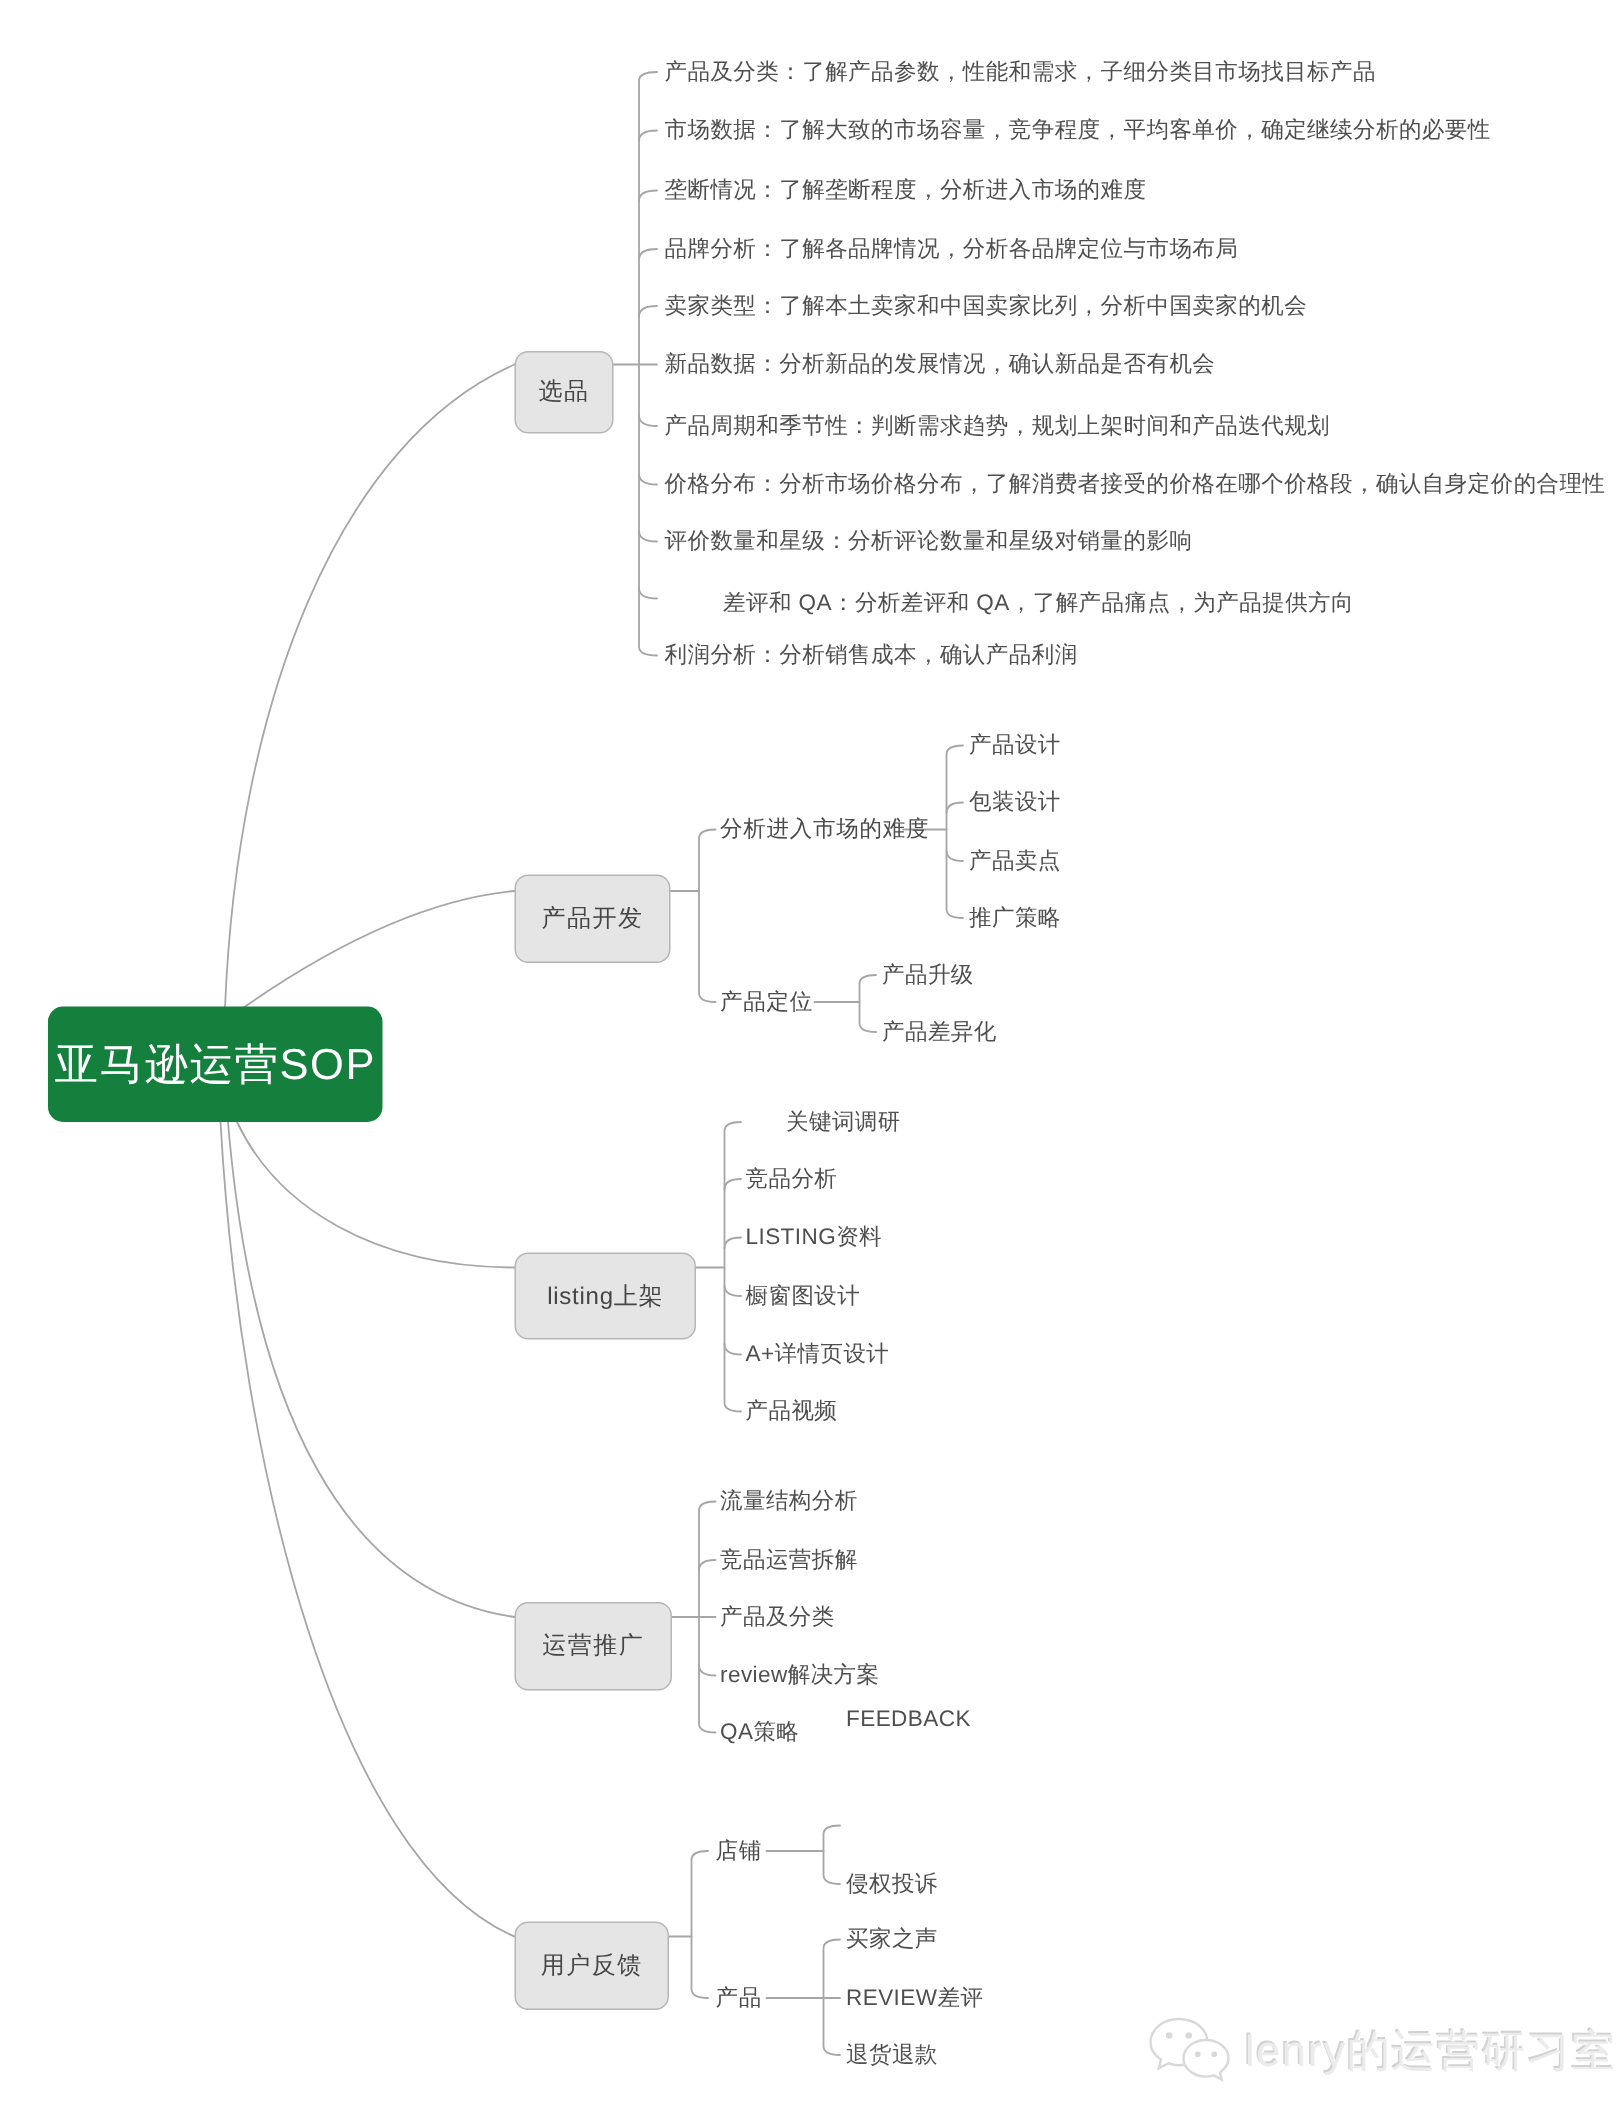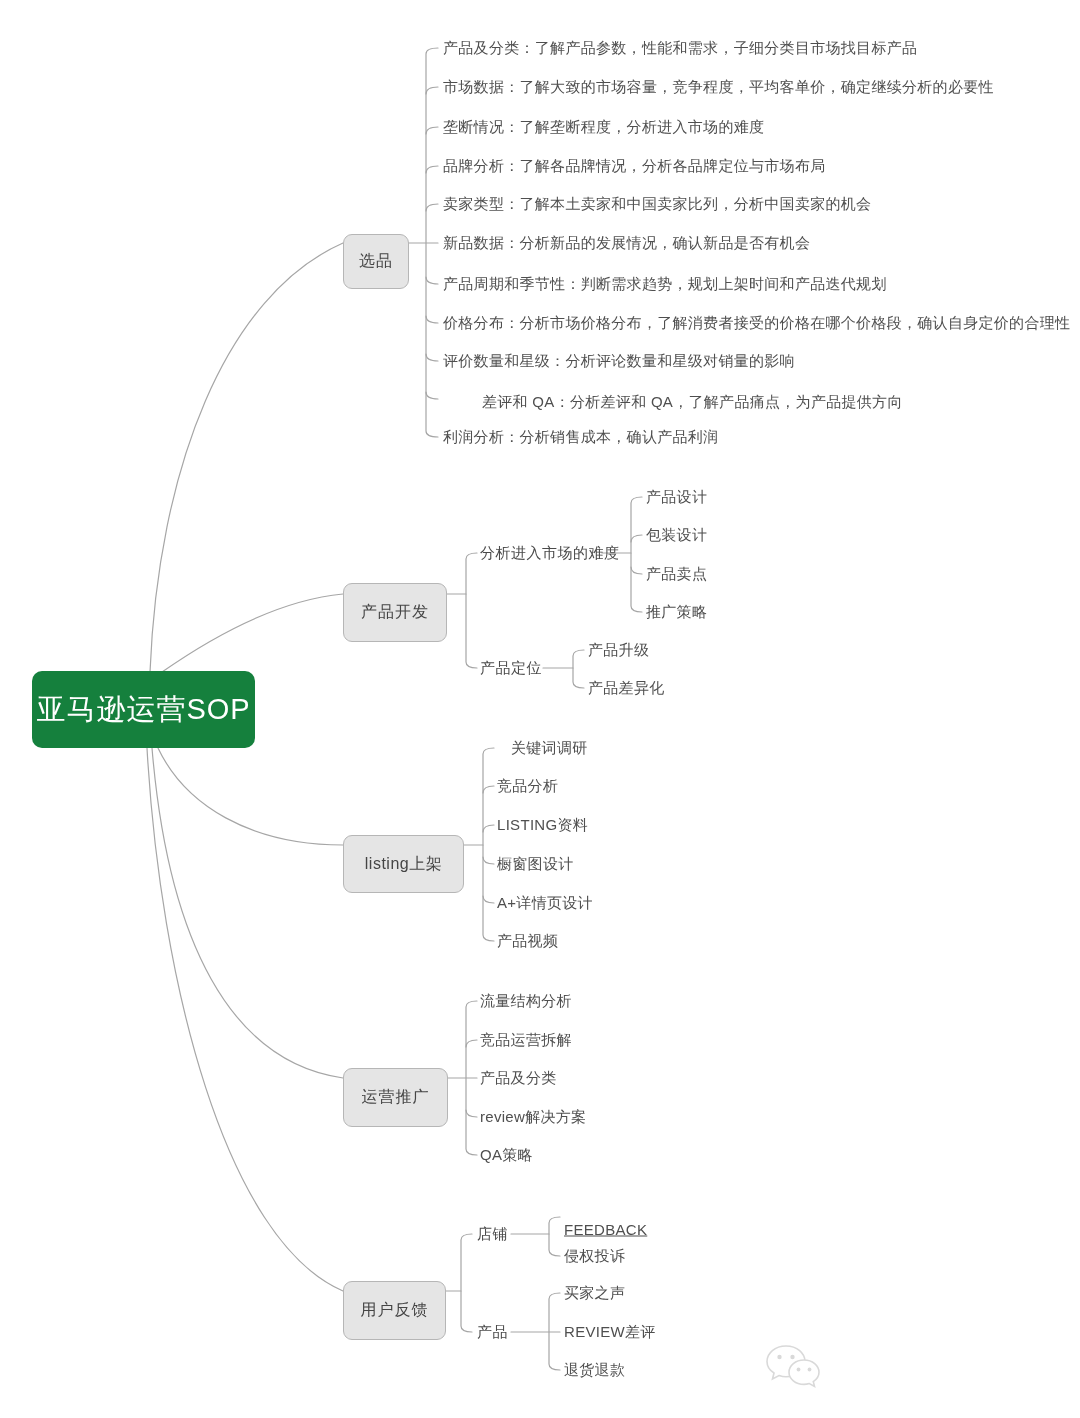--- a/index.html
+++ b/index.html
@@ -109,47 +109,48 @@
 
 <div class="subtopic" style="left:480px;top:553px;">分析进入市场的难度</div>
 <div class="leaf" style="left:646px;top:497px;">产品设计</div>
 <div class="leaf" style="left:646px;top:535px;">包装设计</div>
 <div class="leaf" style="left:646px;top:574px;">产品卖点</div>
 <div class="leaf" style="left:646px;top:612px;">推广策略</div>
 <div class="subtopic" style="left:480px;top:668px;">产品定位</div>
 <div class="leaf" style="left:588px;top:650px;">产品升级</div>
 <div class="leaf" style="left:588px;top:688px;">产品差异化</div>
 
-<div class="leaf" style="left:511px;top:748px;">关键词调研</div>
+<div class="leaf" style="left:524px;top:748px;">关键词调研</div>
 <div class="leaf" style="left:497px;top:786px;">竞品分析</div>
 <div class="leaf" style="left:497px;top:825px;">LISTING资料</div>
 <div class="leaf" style="left:497px;top:864px;">橱窗图设计</div>
 <div class="leaf" style="left:497px;top:903px;">A+详情页设计</div>
 <div class="leaf" style="left:497px;top:941px;">产品视频</div>
 
 <div class="leaf" style="left:480px;top:1001px;">流量结构分析</div>
 <div class="leaf" style="left:480px;top:1040px;">竞品运营拆解</div>
 <div class="leaf" style="left:480px;top:1078px;">产品及分类</div>
 <div class="leaf" style="left:480px;top:1117px;">review解决方案</div>
 <div class="leaf" style="left:480px;top:1155px;">QA策略</div>
 
 <div class="subtopic" style="left:477px;top:1234px;">店铺</div>
-<div class="leaf" style="left:564px;top:1229px;text-decoration:underline;">FEEDBACK</div>
+<div class="leaf" style="left:564px;top:1146px;">FEEDBACK</div>
 <div class="leaf" style="left:564px;top:1256px;">侵权投诉</div>
 <div class="subtopic" style="left:477px;top:1332px;">产品</div>
 <div class="leaf" style="left:564px;top:1293px;">买家之声</div>
 <div class="leaf" style="left:564px;top:1332px;">REVIEW差评</div>
 <div class="leaf" style="left:564px;top:1370px;">退货退款</div>
 
 <div class="watermark">
   <svg width="58" height="52" viewBox="0 0 58 52">
     <g stroke="#d9d9d9" stroke-width="1.6" fill="#ffffff">
       <path d="M 24 4 C 13 4 5 11 5 19.5 C 5 24.5 8 28.5 12 31 L 10.5 37 L 17 33.5 C 19 34.2 21.5 34.8 24 34.8 C 35 34.8 43 28 43 19.5 C 43 11 35 4 24 4 Z"></path>
       <path d="M 42 18 C 33.5 18 27 23.5 27 30.2 C 27 36.9 33.5 42.4 42 42.4 C 43.9 42.4 45.7 42.1 47.3 41.6 L 52.5 44.4 L 51.3 39.6 C 54.5 37.4 57 34 57 30.2 C 57 23.5 50.5 18 42 18 Z"></path>
     </g>
     <g fill="#d9d9d9">
       <circle cx="17.5" cy="15" r="2.2"></circle>
       <circle cx="30.5" cy="15" r="2.2"></circle>
       <circle cx="36.5" cy="27.5" r="1.9"></circle>
       <circle cx="47.5" cy="27.5" r="1.9"></circle>
     </g>
   </svg>
+  <span class="watermark-text">lenry的运营研习室</span>
 </div>
 
 </body></html>

